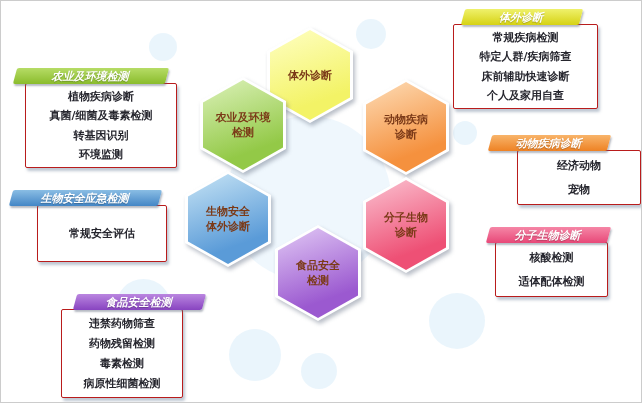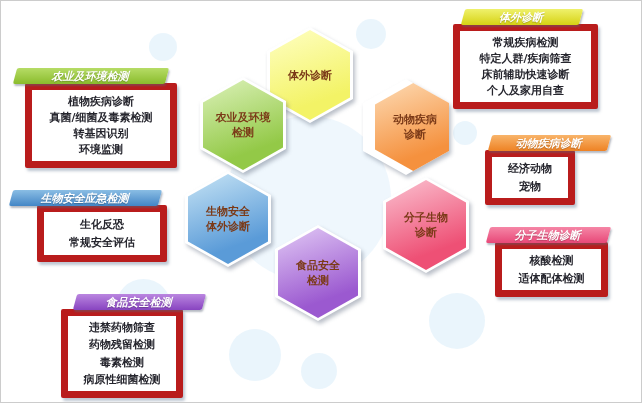--- a/index.html
+++ b/index.html
@@ -38,21 +38,21 @@
   }
   .hex-label {
     text-align: center;
     font-size: 11px;
     font-weight: bold;
     color: #7b3a18;
     line-height: 15px;
   }
   .hx-yellow { background: linear-gradient(160deg,#fdfdb6 10%,#f3f366 75%); }
   .hx-green  { background: linear-gradient(160deg,#d2ecaa 10%,#93c947 75%); }
-  .hx-orange { background: linear-gradient(160deg,#fcd2a6 10%,#f5913e 75%); margin-left: 9px; }
+  .hx-orange { background: linear-gradient(160deg,#fcd2a6 10%,#f5913e 75%); }
   .hx-blue   { background: linear-gradient(160deg,#b8daf1 10%,#5a9bd8 75%); align-items: center; }
   .hx-pink   { background: linear-gradient(160deg,#f9b2c4 10%,#ee5075 75%); }
   .hx-purple { background: linear-gradient(160deg,#d8baf0 10%,#9b59d0 75%); }
   
   .ribbon {
     position: absolute;
     z-index: 3;
     transform: skewX(-15deg);
     border-radius: 2px;
     box-shadow: 1.5px 2px 2px rgba(90,100,120,.45);
@@ -70,21 +70,21 @@
   .rb-green  { background: linear-gradient(180deg,#b6dc66,#8abc2c); }
   .rb-orange { background: linear-gradient(180deg,#f8b46a,#ee8224); }
   .rb-blue   { background: linear-gradient(180deg,#8abde4,#4386c6); }
   .rb-pink   { background: linear-gradient(180deg,#f586a6,#e84878); }
   .rb-purple { background: linear-gradient(180deg,#ba86e0,#8844c0); }
   
   .panel {
     position: absolute;
     z-index: 2;
     background: #ffffff;
-    border: 7px solid #b91c1c;
+    border: 1px solid #b91c1c;
     border-radius: 2px;
     box-shadow: 2px 3px 3px rgba(110,130,155,.45);
     display: flex;
     flex-direction: column;
     justify-content: space-around;
     padding: 3px 4px;
   }
   .panel .item {
     font-size: 11px;
     font-weight: bold;
@@ -142,21 +142,21 @@
   <div class="hex-outer">
       <div class="hex-inner hx-blue">
     <div class="hex-label">
       <span>生物安全</span><br>
       <span>体外诊断</span>
     </div>
   </div>
     </div>
 </div>
 
-<div class="hexwrap" style="left:382px;top:176px">
+<div class="hexwrap" style="left:362px;top:176px">
   <div class="hex-outer">
       <div class="hex-inner hx-pink">
     <div class="hex-label">
       <span>分子生物</span><br>
       <span>诊断</span>
     </div>
   </div>
     </div>
 </div>
 
@@ -187,30 +187,29 @@
 <div class="panel" style="left:24px;top:82px;width:152px;height:85px">
   <div class="item">植物疾病诊断</div>
   <div class="item">真菌/细菌及毒素检测</div>
   <div class="item">转基因识别</div>
   <div class="item">环境监测</div>
 </div>
 
 <div class="ribbon rb-orange" style="left:489px;top:134px;width:119px">
   <span class="ribbon-text">动物疾病诊断</span>
 </div>
-<div class="panel" style="left:484px;top:149px;width:90px;height:55px">
+<div class="panel" style="left:516px;top:149px;width:124px;height:55px">
   <div class="item">经济动物</div>
   <div class="item">宠物</div>
 </div>
 
 <div class="ribbon rb-blue" style="left:10px;top:189px;width:149px">
   <span class="ribbon-text">生物安全应急检测</span>
 </div>
 <div class="panel" style="left:36px;top:204px;width:130px;height:57px">
-  <div class="item">生化反恐</div>
   <div class="item">常规安全评估</div>
 </div>
 
 <div class="ribbon rb-pink" style="left:487px;top:226px;width:121px">
   <span class="ribbon-text">分子生物诊断</span>
 </div>
 <div class="panel" style="left:494px;top:241px;width:113px;height:55px">
   <div class="item">核酸检测</div>
   <div class="item">适体配体检测</div>
 </div>

